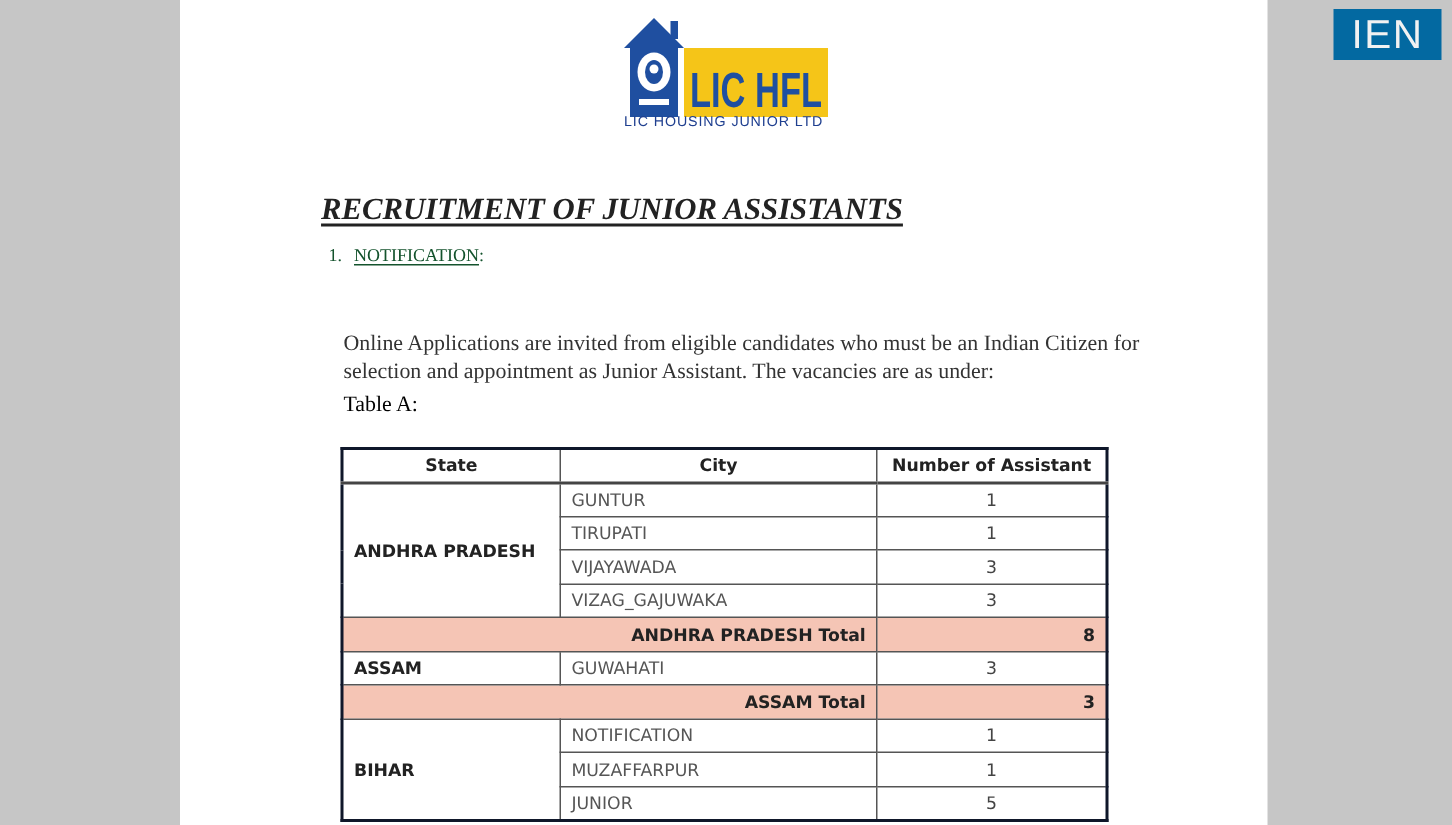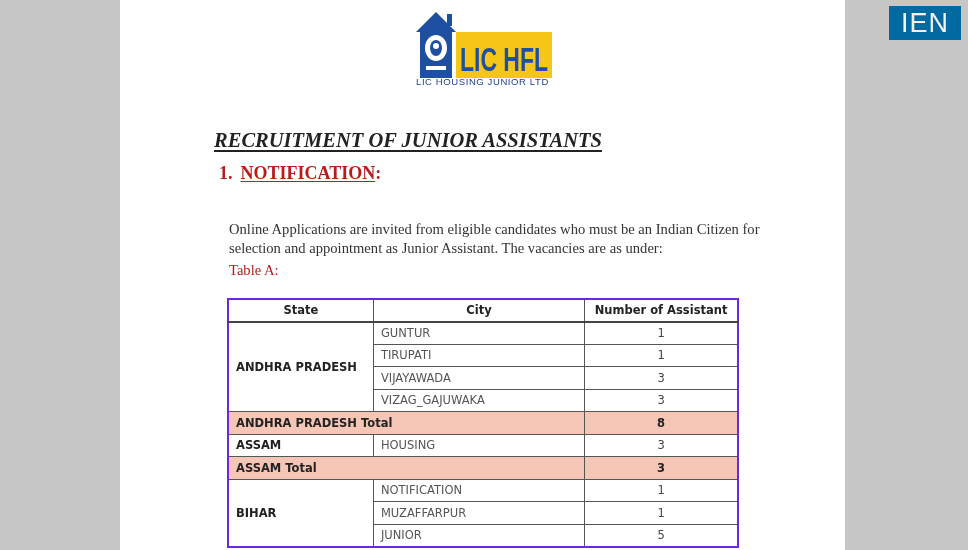--- a/index.html
+++ b/index.html
@@ -6,32 +6,32 @@
   html, body { width: 968px; height: 550px; overflow: hidden; }
   body { background: #c6c6c6; position: relative; font-family: "Liberation Serif", serif; }
   .page { position: absolute; left: 120px; top: 0; width: 725px; height: 550px; background: #ffffff; }
   .watermark { position: absolute; left: 889px; top: 6px; width: 72px; height: 34px; background: #0369a1; color: #f2f2f2;
     font-family: "Liberation Sans", sans-serif; font-size: 27px; line-height: 34px; text-align: center; letter-spacing: 1px; }
   .logo { position: absolute; left: 414px; top: 10px; width: 140px; height: 82px; }
   .logo-sub { position: absolute; left: 416px; top: 76px; width: 140px; font-family: "Liberation Sans", sans-serif;
     font-size: 9.5px; color: #1f3f8f; letter-spacing: 0.6px; white-space: nowrap; }
   .title { position: absolute; left: 0; top: 129px; width: 816px; text-align: center; font-size: 20.5px; font-weight: bold;
     font-style: italic; color: #222; text-decoration: underline; text-underline-offset: 3px; text-decoration-thickness: 2px; }
-  .section { position: absolute; left: 219px; top: 163px; font-size: 18px; font-weight: bold; color: #b91c1c; }
+  .section { position: absolute; left: 219px; top: 163px; font-size: 12px; font-weight: normal; color: #14532d; }
   .section .lbl { text-decoration: underline; text-underline-offset: 2px; margin-left: 8px; }
   .para { position: absolute; left: 229px; top: 220px; width: 580px; font-size: 14.6px; line-height: 19px; color: #333; }
-  .tbl-label { position: absolute; left: 229px; top: 262px; font-size: 14.6px; color: #b91c1c; }
+  .tbl-label { position: absolute; left: 229px; top: 262px; font-size: 14.6px; color: #000000; }
   table { position: absolute; left: 227px; top: 298px; width: 512px; border-collapse: collapse;
-    font-family: "DejaVu Sans", sans-serif; font-size: 11.5px; color: #333; border: 2px solid #6d28d9; }
+    font-family: "DejaVu Sans", sans-serif; font-size: 11.5px; color: #333; border: 2px solid #0f172a; }
   td, th { border: 1px solid #555; height: 22.5px; padding: 0 7px; }
   th { font-weight: bold; text-align: center; color: #222; border-bottom: 2px solid #444; }
   td.state { font-weight: bold; color: #222; }
   td.city { color: #555; }
   td.num { text-align: center; color: #444; }
-  tr.total td { background: #f5c5b5; font-weight: bold; color: #222; }
+  tr.total td { background: #f5c5b5; font-weight: bold; color: #222; text-align: right; }
   col.c1 { width: 146px; } col.c2 { width: 212px; } col.c3 { width: 154px; }
 </style>
 </head>
 <body>
 
 <div class="page"></div>
 
 <div class="watermark">IEN</div>
 
 <svg class="logo" viewBox="0 0 140 82" xmlns="http://www.w3.org/2000/svg">
@@ -86,21 +86,21 @@
     <tr>
       <td class="city">VIZAG_GAJUWAKA</td>
       <td class="num">3</td>
     </tr>
     <tr class="total">
       <td colspan="2">ANDHRA PRADESH Total</td>
       <td class="num">8</td>
     </tr>
     <tr>
       <td class="state">ASSAM</td>
-      <td class="city">HOUSING</td>
+      <td class="city">GUWAHATI</td>
       <td class="num">3</td>
     </tr>
     <tr class="total">
       <td colspan="2">ASSAM Total</td>
       <td class="num">3</td>
     </tr>
     <tr>
       <td class="state" rowspan="3">BIHAR</td>
       <td class="city">NOTIFICATION</td>
       <td class="num">1</td>

